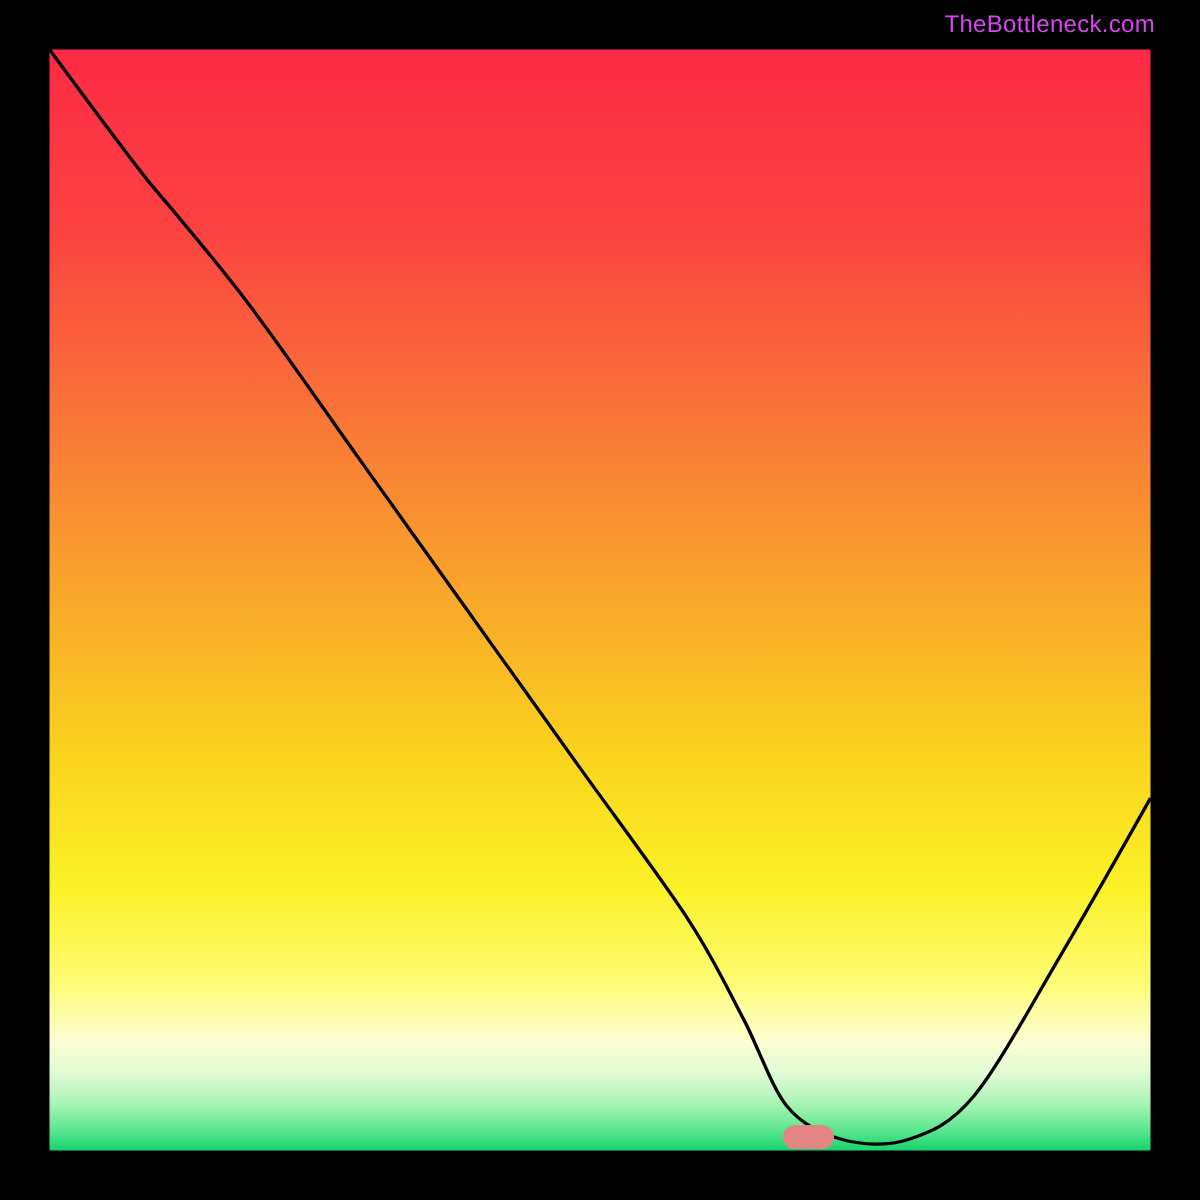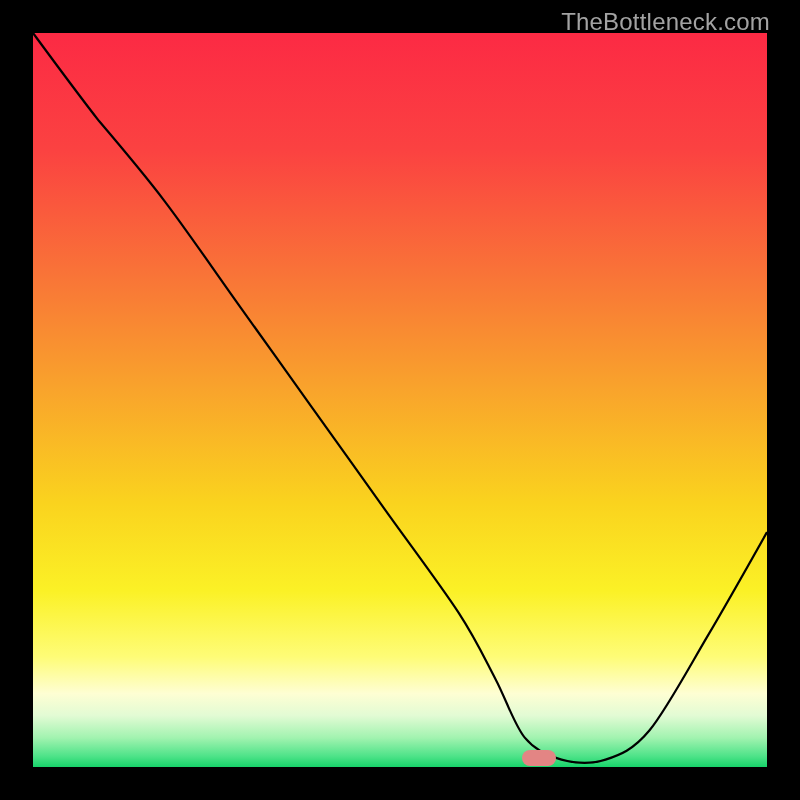--- a/index.html
+++ b/index.html
@@ -22,22 +22,22 @@
     top: 33px;
     width: 734px;
     height: 734px;
     
   }
   .watermark {
     position: absolute;
     top: 8px;
     right: 30px;
     font-family: Arial, Helvetica, sans-serif;
-    font-size: 24px;
-    color: #a3a3a3;
+    font-size: 16px;
+    color: #d946ef;
     font-weight: 500;
     letter-spacing: 0.2px;
   }
   svg.curve {
     position: absolute;
     left: 33px;
     top: 33px;
     width: 734px;
     height: 734px;
     overflow: visible;

